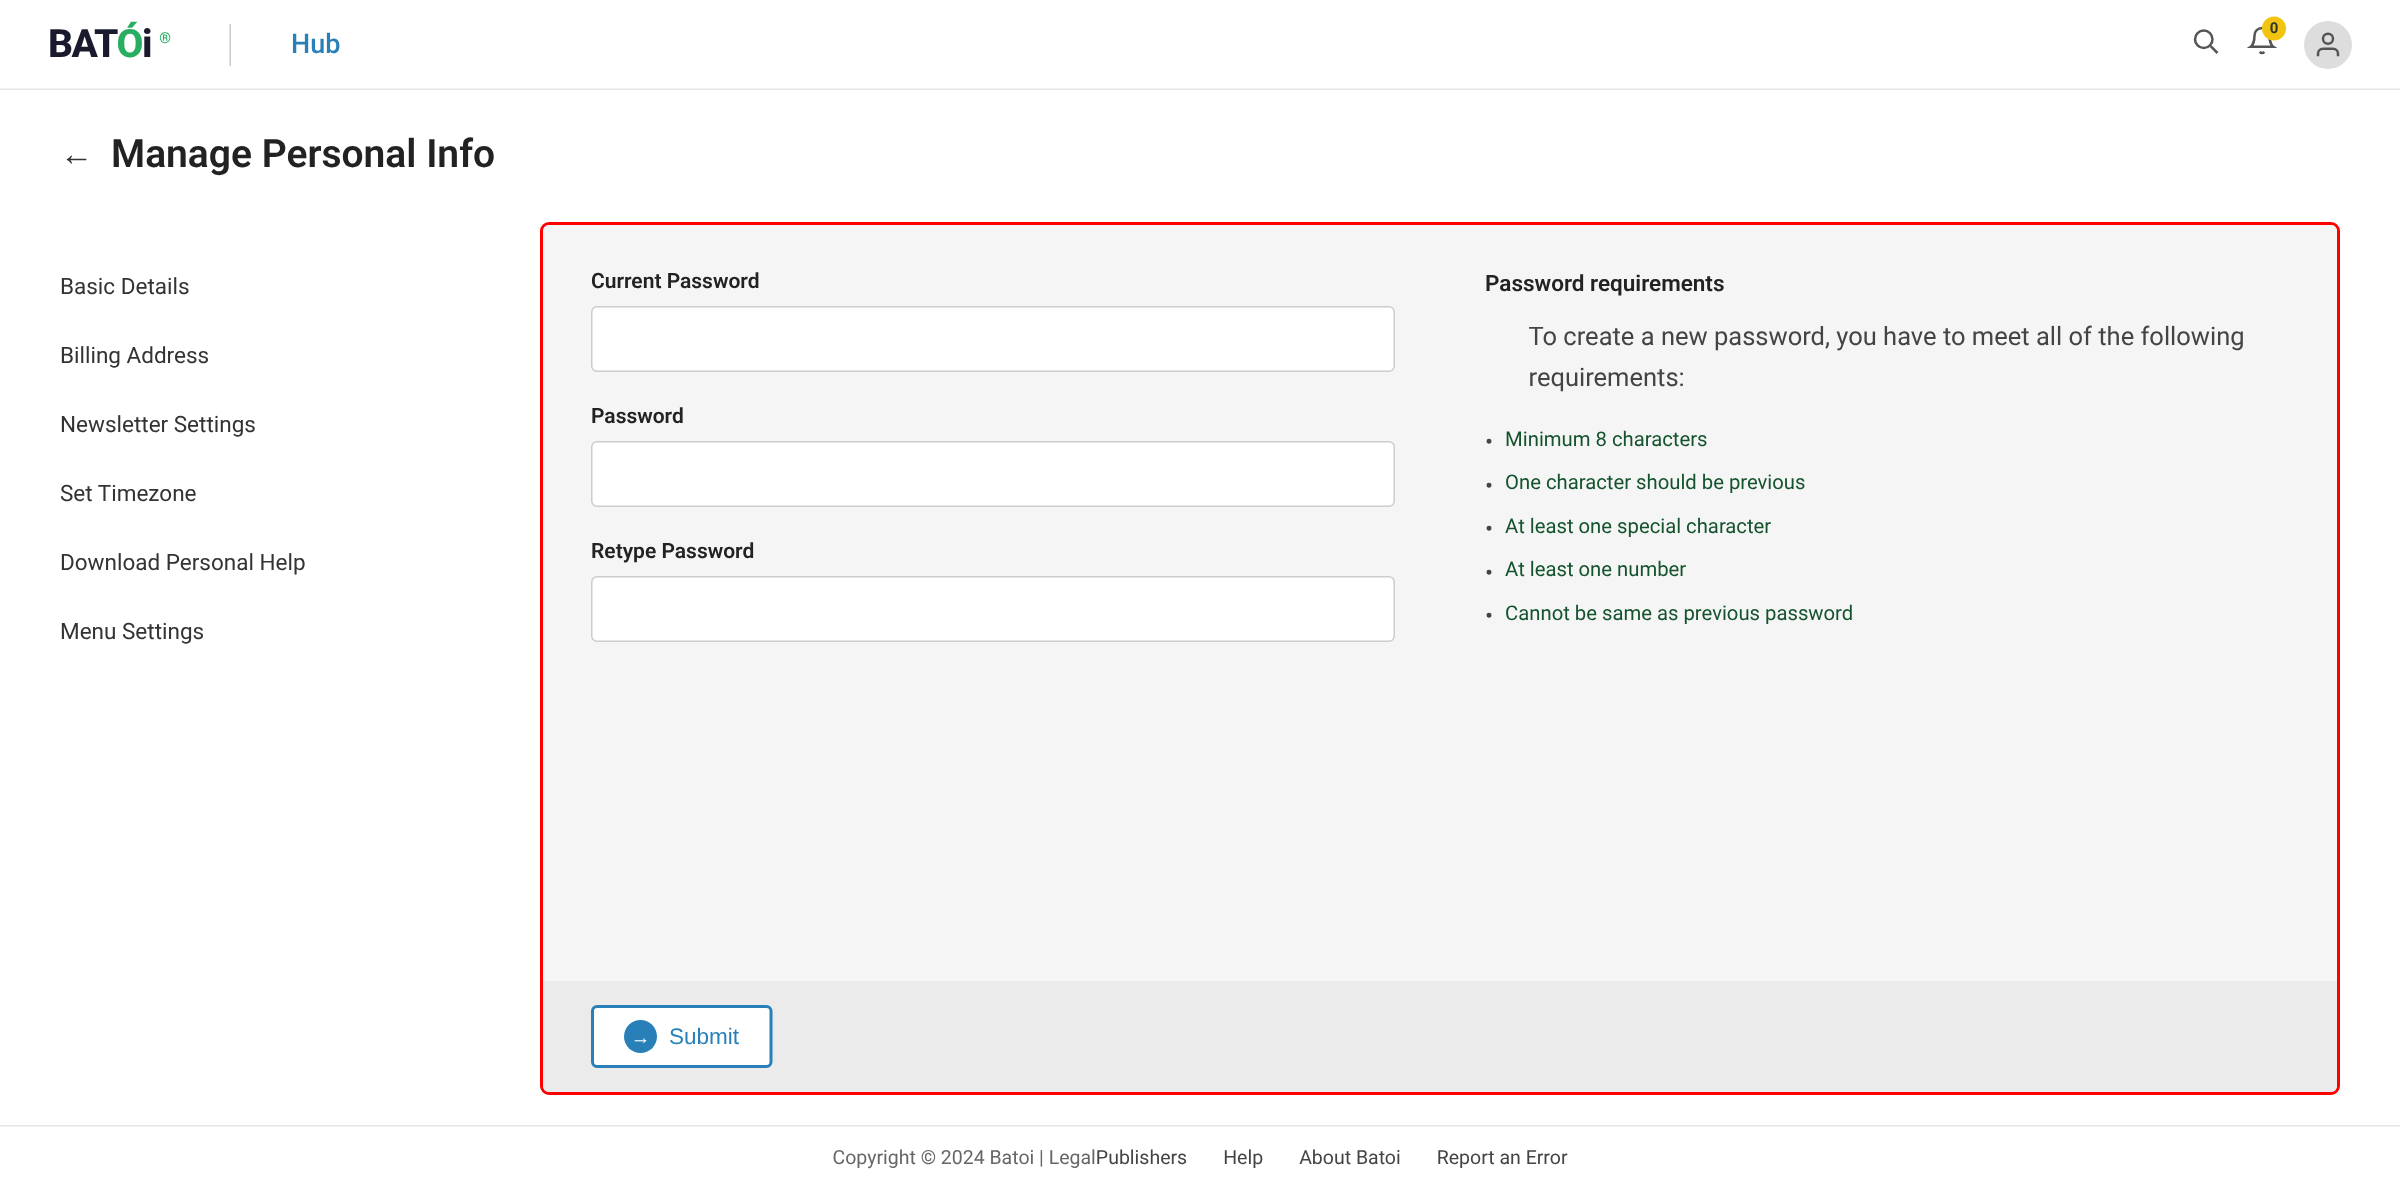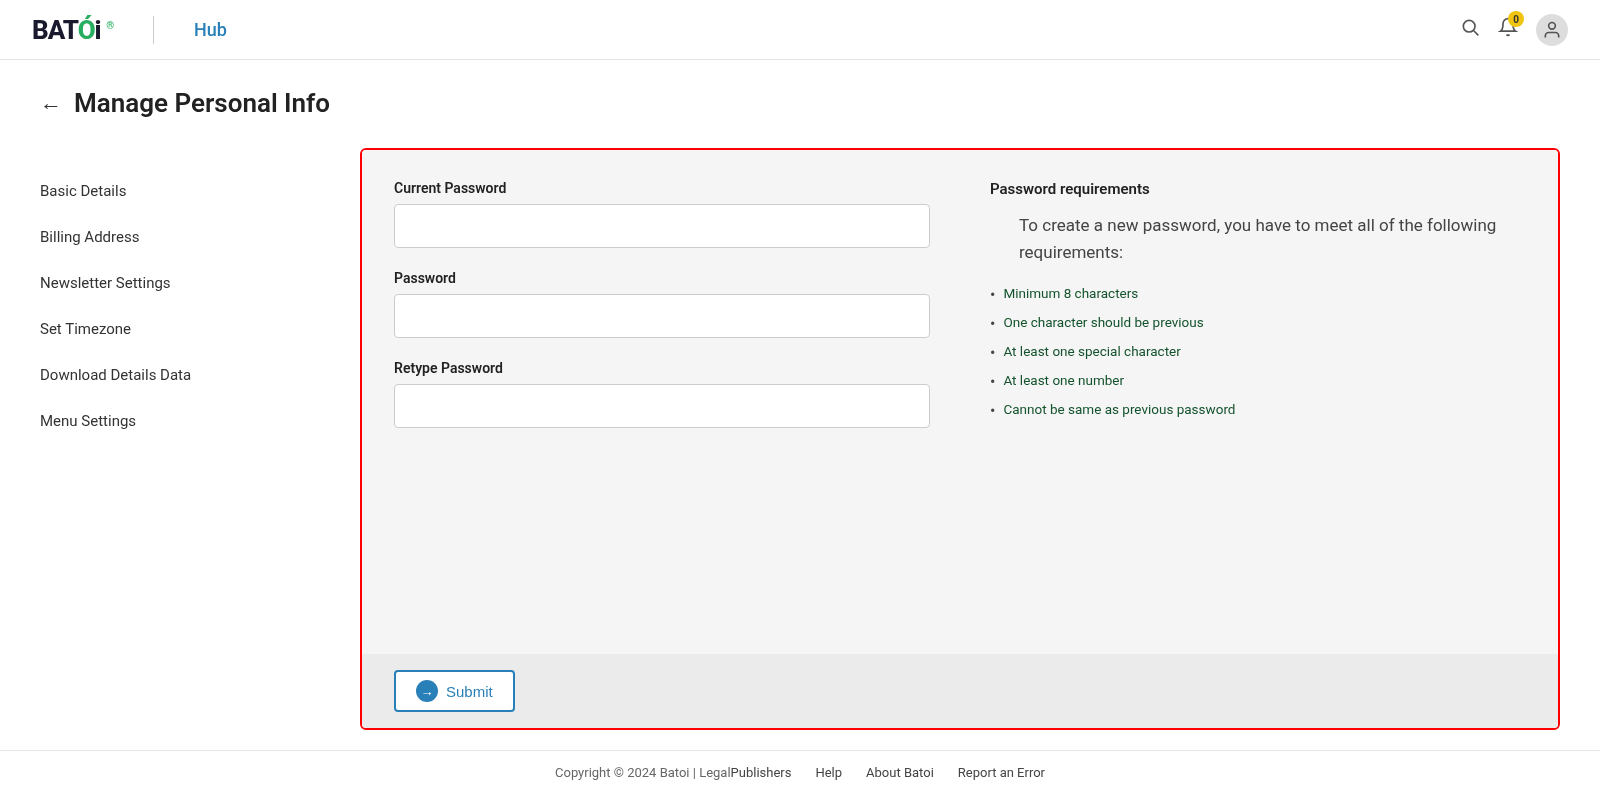--- a/index.html
+++ b/index.html
@@ -324,21 +324,21 @@
     <div class="sidebar-item">
       <span>Billing Address</span>
     </div>
     <div class="sidebar-item">
       <span>Newsletter Settings</span>
     </div>
     <div class="sidebar-item">
       <span>Set Timezone</span>
     </div>
     <div class="sidebar-item">
-      <span>Download Details Data</span>
+      <span>Download Personal Help</span>
     </div>
     <div class="sidebar-item">
       <span>Menu Settings</span>
     </div>
   </nav>
 
   <div class="form-area">
     <div class="form-inner">
 
       <div class="form-left">

